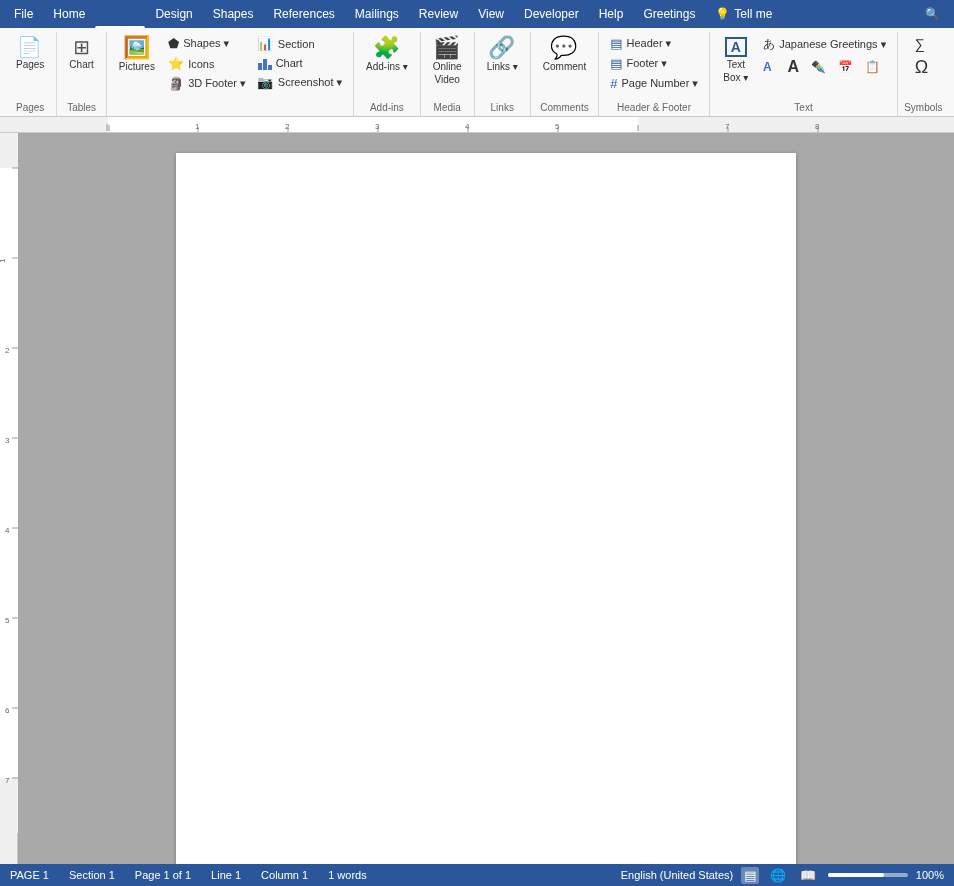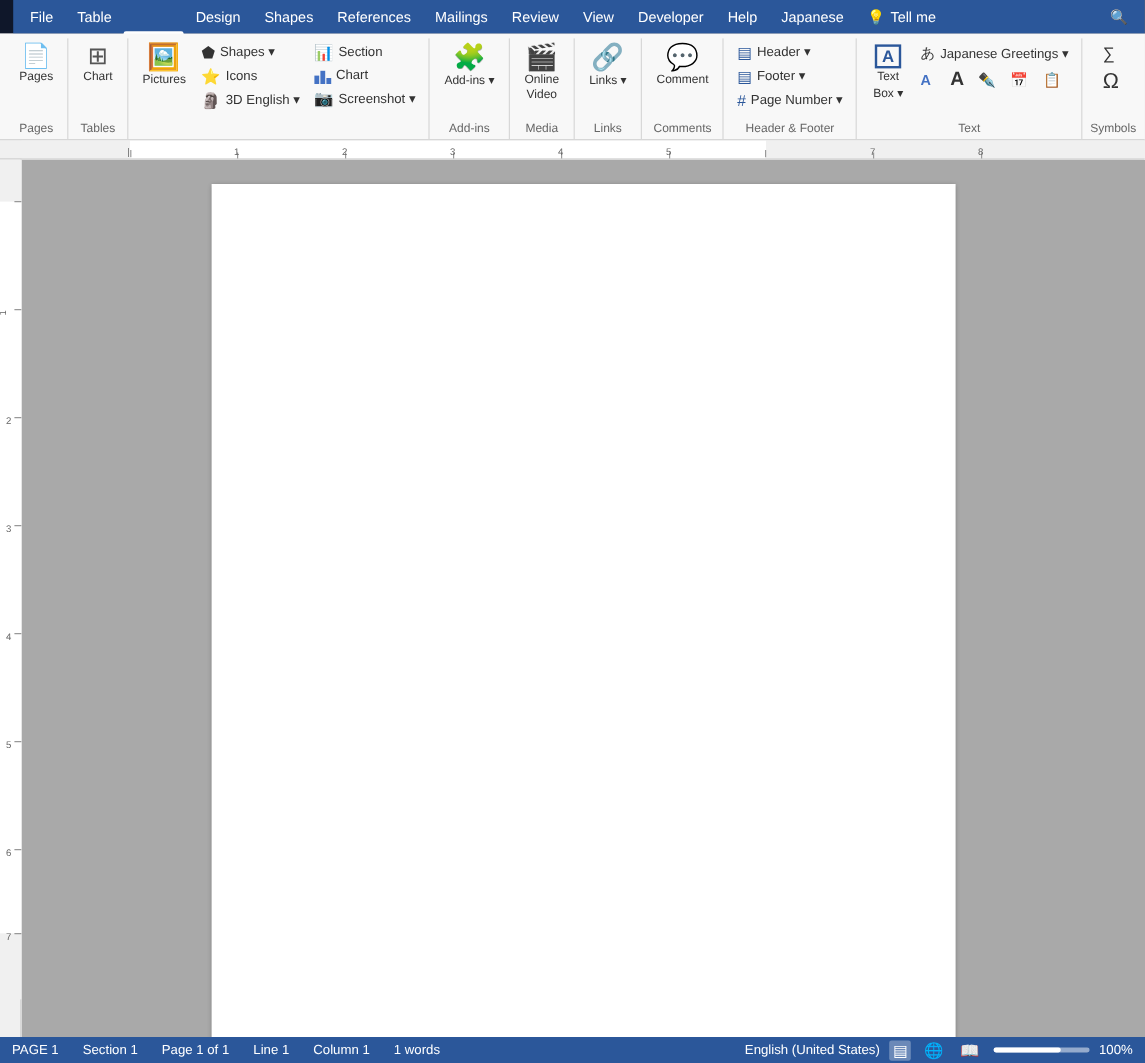--- a/index.html
+++ b/index.html
@@ -1,19 +1,19 @@
 <!DOCTYPE html>
 <html><head>
   <meta charset="utf-8">
   <style>
     * { margin: 0; padding: 0; box-sizing: border-box; }
     body { font-family: 'Segoe UI', Arial, sans-serif; font-size: 11px; background: #f0f0f0; overflow: hidden; user-select: none; }
 
     
-    .ribbon-container { background: #0f172a; padding-left: 11px; }
+    .ribbon-container { background: #b91c1c; }
 
     
     .menu-bar {
       display: flex;
       align-items: center;
       background: #2b579a;
       height: 28px;
       padding: 0 4px;
     }
     .menu-item {
@@ -187,31 +187,31 @@
       background: white;
       border-radius: 2px;
     }
   </style>
 </head>
 <body>
 
 <div class="ribbon-container">
   <div class="menu-bar">
     <div class="menu-item">File</div>
-    <div class="menu-item">Table</div>
+    <div class="menu-item">Home</div>
     <div class="menu-item active">Insert</div>
     <div class="menu-item">Design</div>
     <div class="menu-item">Shapes</div>
     <div class="menu-item">References</div>
     <div class="menu-item">Mailings</div>
     <div class="menu-item">Review</div>
     <div class="menu-item">View</div>
     <div class="menu-item">Developer</div>
     <div class="menu-item">Help</div>
-    <div class="menu-item">Japanese</div>
+    <div class="menu-item">Greetings</div>
     <div class="menu-item" style="display:flex;align-items:center;gap:4px;">
       <span>💡</span>
       <span>Tell me</span>
     </div>
     <div class="menu-item" style="margin-left:auto;">🔍</div>
   </div>
 </div>
 
 <div class="ribbon">
   <div class="ribbon-content">
@@ -248,21 +248,21 @@
           <div class="ribbon-btn-small">
             <span style="font-size:13px;">⬟</span>
             <span>Shapes ▾</span>
           </div>
           <div class="ribbon-btn-small">
             <span style="font-size:13px;">⭐</span>
             <span>Icons</span>
           </div>
           <div class="ribbon-btn-small">
             <span style="font-size:13px;">🗿</span>
-            <span>3D English ▾</span>
+            <span>3D Footer ▾</span>
           </div>
         </div>
         <div class="ribbon-col">
           <div class="ribbon-btn-small">
             <span style="font-size:13px;">📊</span>
             <span>Section</span>
           </div>
           <div class="ribbon-btn-small">
             <span style="display:inline-flex;align-items:flex-end;gap:1px;height:14px;">
               <span style="width:4px;height:7px;background:#4472c4;display:inline-block;"></span>

